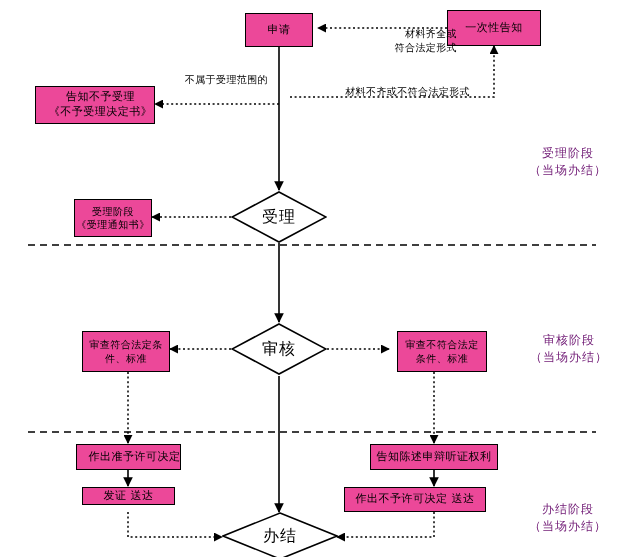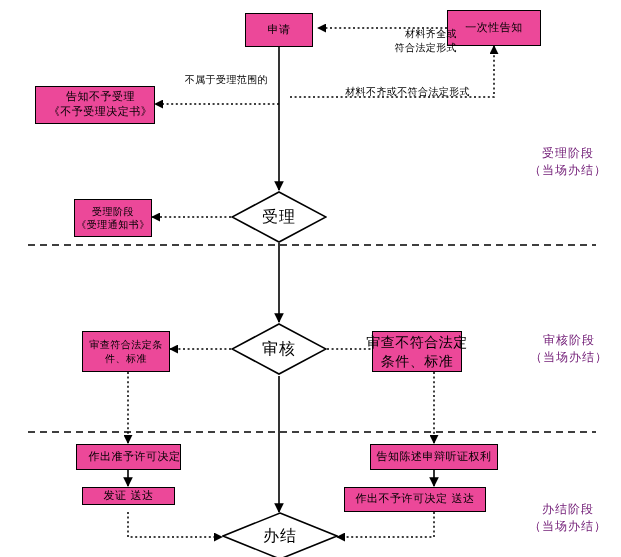--- a/index.html
+++ b/index.html
@@ -151,21 +151,21 @@
       <polygon points="48,1 95,26 48,51 1,26" fill="#fff" stroke="#000" stroke-width="1.6"></polygon>
     </svg>
     <span class="dtext">审核</span>
   </div>
 
   <div class="node" style="left:82px;top:331px;width:88px;height:41px;font-size:10px;">
     <span>审查符合法定条</span>
     <span class="l2">件、标准</span>
   </div>
 
-  <div class="node" style="left:372px;top:331px;width:90px;height:41px;font-size:14px;">
+  <div class="node" style="left:397px;top:331px;width:90px;height:41px;font-size:10px;">
     <span>审查不符合法定</span>
     <span class="l2">条件、标准</span>
   </div>
 
   <div class="node" style="left:76px;top:444px;width:105px;height:26px;padding-left:12px;">
     <span>作出准予许可决定</span>
   </div>
 
   <div class="node" style="left:82px;top:487px;width:93px;height:18px;">
     <span>发证    送达</span>

